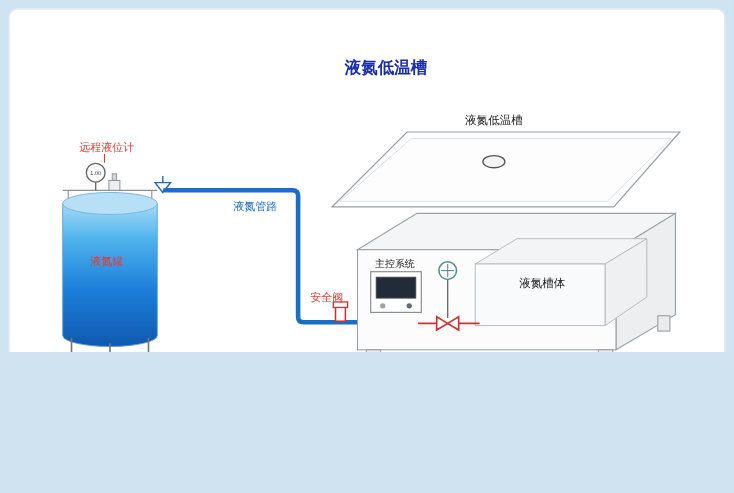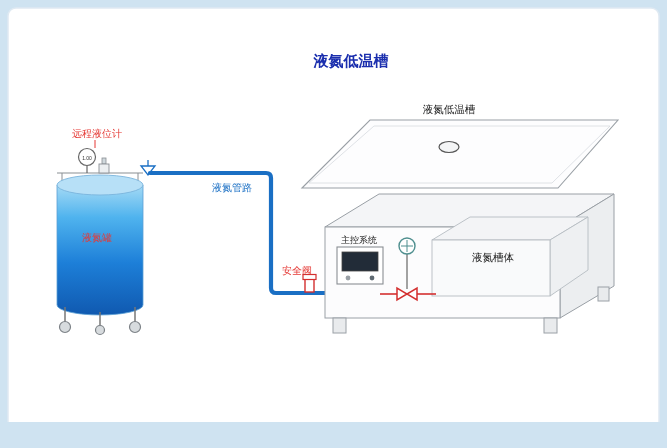--- a/index.html
+++ b/index.html
@@ -1,16 +1,16 @@
 <!DOCTYPE html>
 <html><head>
 <meta charset="utf-8">
 <style>
   html,body{margin:0;padding:0;background:#cfe3f1;}
-  .stage{position:relative;width:667px;height:422px;overflow:hidden;
+  .stage{position:relative;width:667px;height:320px;overflow:hidden;
          font-family:"Liberation Sans", sans-serif;}
   svg{position:absolute;left:0;top:0;display:block;}
   text{font-family:"Liberation Sans", sans-serif;}
   .t-title{font-size:15px;font-weight:bold;fill:#1b2fae;}
   .t-red{font-size:10px;fill:#e53935;}
   .t-blue{font-size:10px;fill:#1a6fc4;}
   .t-black{font-size:10.5px;fill:#222;}
   .t-small{font-size:9px;fill:#222;}
   .t-gauge{font-size:5px;fill:#333;}
 </style>

